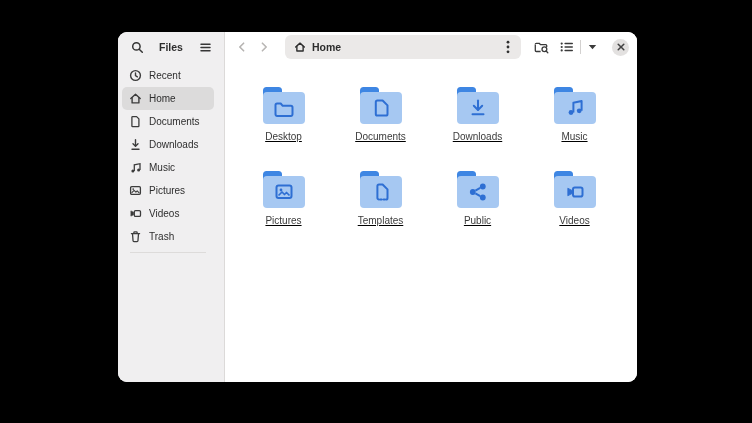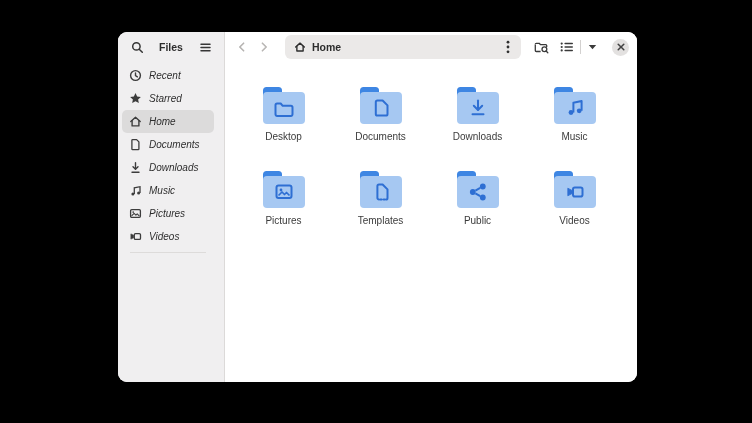--- a/index.html
+++ b/index.html
@@ -12,21 +12,21 @@
     box-shadow:0 10px 30px rgba(0,0,0,.65); background:#fff; }
 
   
   .sidebar { width:107px; background:#f0eff0; border-right:1px solid #dcdad9;
     display:flex; flex-direction:column; flex-shrink:0; }
   .sidebar-header { height:30px; display:flex; align-items:center;
     justify-content:space-between; padding:0 9px; }
   .sidebar-title { font-size:10.5px; font-weight:bold; color:#2d2d2d; }
   .icon-btn { display:flex; align-items:center; justify-content:center;
     width:20px; height:20px; border-radius:5px; cursor:pointer; }
-  .side-list { padding:2px 10px 0 4px;font-style:italic; }
+  .side-list { padding:2px 10px 0 4px; }
   .side-item { display:flex; align-items:center; gap:7px; height:23px;
     padding:0 4px 0 7px; border-radius:5px; font-size:10px; color:#2e2e2e;
     cursor:pointer; }
   .side-item.selected { background:#dcdbdb; }
   .side-item .ic { width:13px; height:13px; flex-shrink:0; display:flex;
     align-items:center; justify-content:center; }
   .side-sep { height:1px; background:#dddbda; margin:4px 8px 3px 8px; }
 
   
   .main { flex:1; background:#fff; display:flex; flex-direction:column; }
@@ -40,21 +40,21 @@
   .kebab-btn { width:18px; height:18px; display:flex; align-items:center;
     justify-content:center; border-radius:4px; cursor:pointer; }
   .hdr-actions { display:flex; align-items:center; gap:6px; }
   .view-group { display:flex; align-items:center; border-radius:5px; }
   .view-divider { width:1px; height:14px; background:#d3d1d0; margin:0 3px; }
   .close-btn { width:17px; height:17px; border-radius:50%; background:#e3e1e0;
     display:flex; align-items:center; justify-content:center; cursor:pointer;
     margin-left:6px; }
 
   
-  .content { flex:1; padding:19px 0 14px 10px; }
+  .content { flex:1; padding:19px 0 14px 10px;text-decoration:underline; }
   .grid { display:grid; grid-template-columns:repeat(4,97px); grid-auto-rows:84px; }
   .cell { display:flex; flex-direction:column; align-items:center; cursor:pointer; }
   .cell .name { margin-top:4px; font-size:10px; color:#3b3b3b; }
 
   svg { display:block; }
 </style>
 </head>
 <body>
 
 <div class="stage">
@@ -91,28 +91,20 @@
           <span class="ic">
             <svg width="13" height="13" viewBox="0 0 13 13">
                 <g fill="none" stroke="#3c3c3c" stroke-width="1.4" stroke-linecap="round">
                   <circle cx="6.5" cy="6.5" r="4.9"></circle>
                   <path d="M6.5 3.9 v2.8 l1.9 1.1"></path>
                 </g>
               </svg>
           </span>
           <span>Recent</span>
         </div>
-        <div class="side-item">
-          <span class="ic">
-            <svg width="13" height="13" viewBox="0 0 13 13">
-                <path fill="#3c3c3c" d="M6.5 1.1 l1.65 3.35 3.7.45-2.75 2.5.75 3.65L6.5 9.2 3.15 11.05l.75-3.65L1.15 4.9l3.7-.45z"></path>
-              </svg>
-          </span>
-          <span>Starred</span>
-        </div>
         <div class="side-item selected">
           <span class="ic">
             <svg width="13" height="13" viewBox="0 0 13 13">
                 <g fill="none" stroke="#3c3c3c" stroke-width="1.4" stroke-linecap="round" stroke-linejoin="round">
                   <path d="M1.8 6.6 L6.5 2.3 11.2 6.6"></path>
                   <path d="M3.1 5.8 V10.9 h6.8 V5.8"></path>
                 </g>
               </svg>
           </span>
           <span>Home</span>
@@ -166,20 +158,32 @@
         <div class="side-item">
           <span class="ic">
             <svg width="13" height="13" viewBox="0 0 13 13">
                 <g stroke="#3c3c3c">
                   <rect x="5.3" y="3.6" width="6.2" height="5.8" rx="1.2" fill="none" stroke-width="1.3"></rect>
                   <path d="M4.6 5.2 L1.9 3.9 v5.2 L4.6 7.8 z" fill="#3c3c3c" stroke-width=".6"></path>
                 </g>
               </svg>
           </span>
           <span>Videos</span>
+        </div>
+        <div class="side-item">
+          <span class="ic">
+            <svg width="13" height="13" viewBox="0 0 13 13">
+                <g fill="none" stroke="#3c3c3c" stroke-width="1.3" stroke-linecap="round" stroke-linejoin="round">
+                  <path d="M2.4 3.6 h8.2"></path>
+                  <path d="M4.9 3.4 v-1 a.6.6 0 0 1 .6-.6 h2 a.6.6 0 0 1 .6.6 v1"></path>
+                  <path d="M3.5 3.8 l.55 7 a.9.9 0 0 0 .9.8 h3.1 a.9.9 0 0 0 .9-.8 l.55-7"></path>
+                </g>
+              </svg>
+          </span>
+          <span>Trash</span>
         </div>
 
         <div class="side-sep"></div>
 
       </div>
     </div>
 
     <div class="main">
       <div class="main-header">
         <div class="nav-btn">

